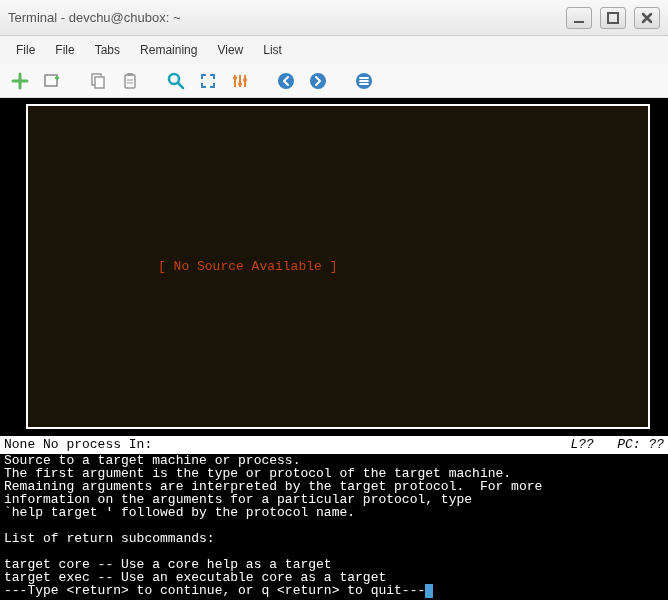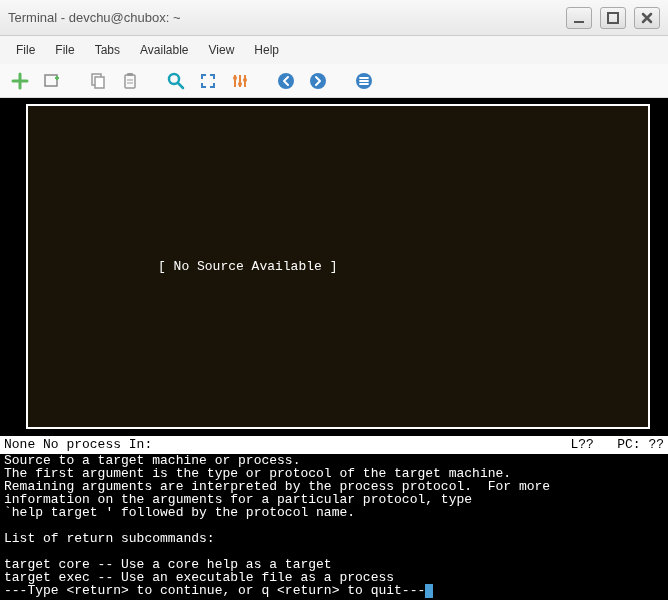--- a/index.html
+++ b/index.html
@@ -95,38 +95,38 @@
   left: 26px;
   right: 18px;
   height: 325px;
   border: 2px solid #fff;
   background: #1a1408;
   display: flex;
   align-items: center;
   padding-left: 130px;
 }
 .source-text {
-  color: #ffffff;
+  color: #c2410c;
   white-space: pre;
 }
 .status-line {
   position: absolute;
   top: 338px;
   left: 0;
   right: 0;
   height: 18px;
   background: #fff;
   color: #000;
   padding: 1px 4px;
   display: flex;
   font-family: "Courier New", monospace;
   font-size: 13px;
 }
 .status-left { flex: 1; white-space: pre; }
-.status-right { white-space: pre; }
+.status-right { white-space: pre; font-style: italic; }
 .gdb-output {
   position: absolute;
   top: 356px;
   left: 4px;
   right: 4px;
   bottom: 4px;
   white-space: pre-wrap;
   line-height: 1.0;
   color: #fff;
 }
@@ -159,23 +159,23 @@
           <path d="M3 3 L11 11 M11 3 L3 11" stroke="#555" stroke-width="2.5" stroke-linecap="round"></path>
         </svg>
     </div>
   </div>
 </div>
 
 <div class="menubar">
   <span class="menu-item">File</span>
   <span class="menu-item">File</span>
   <span class="menu-item">Tabs</span>
-  <span class="menu-item">Available</span>
+  <span class="menu-item">Remaining</span>
   <span class="menu-item">View</span>
-  <span class="menu-item">Help</span>
+  <span class="menu-item">List</span>
 </div>
 
 <div class="toolbar">
   <div class="tool-btn">
     <svg viewBox="0 0 18 18">
         <path d="M9 2v14M2 9h14" stroke="#5cb85c" stroke-width="3" stroke-linecap="round"></path>
       </svg>
   </div>
   <div class="tool-btn">
     <svg viewBox="0 0 18 18">
@@ -242,22 +242,22 @@
 <div class="terminal-area">
   <div class="source-pane">
     <span class="source-text">[ No Source Available ]</span>
   </div>
   <div class="status-line">
     <span class="status-left">None No process In:</span>
     <span class="status-right">L??   PC: ??</span>
   </div>
   <div class="gdb-output"><span>Source to a target machine or process.</span>
 <span>The first argument is the type or protocol of the target machine.</span>
-<span>Remaining arguments are interpreted by the process protocol.  For more</span>
+<span>Remaining arguments are interpreted by the target protocol.  For more</span>
 <span>information on the arguments for a particular protocol, type</span>
 <span>`help target ' followed by the protocol name.</span>
 <span></span>
 <span>List of return subcommands:</span>
 <span></span>
 <span>target core -- Use a core help as a target</span>
-<span>target exec -- Use an executable file as a process</span>
+<span>target exec -- Use an executable core as a target</span>
 <span>---Type &lt;return&gt; to continue, or q &lt;return&gt; to quit---</span><span class="cursor-block"></span></div>
 </div>
 
 </body></html>

